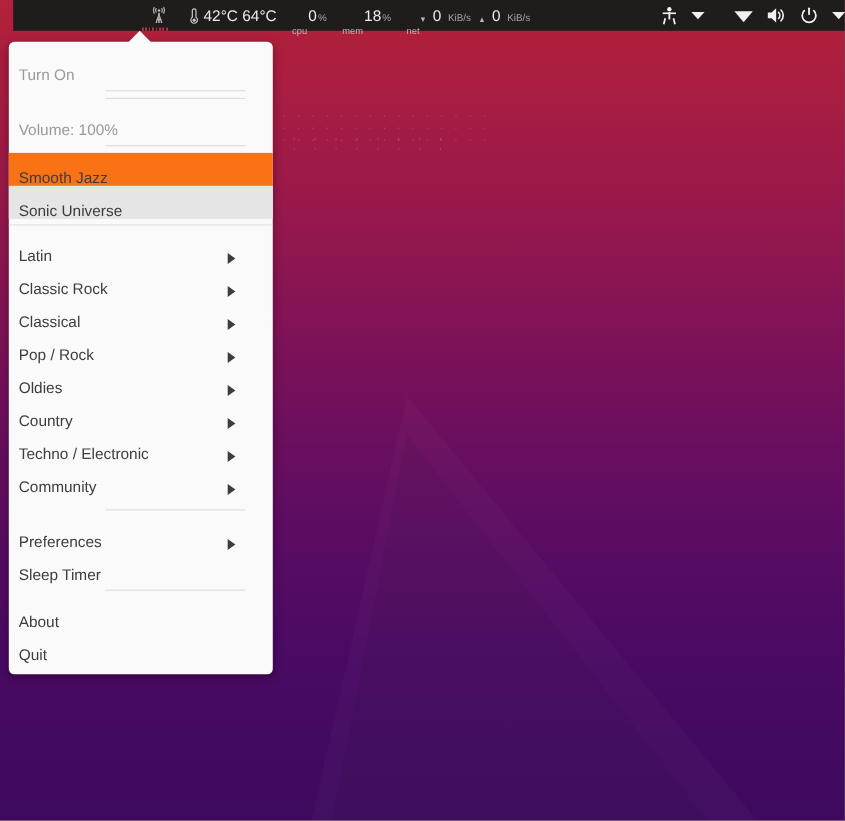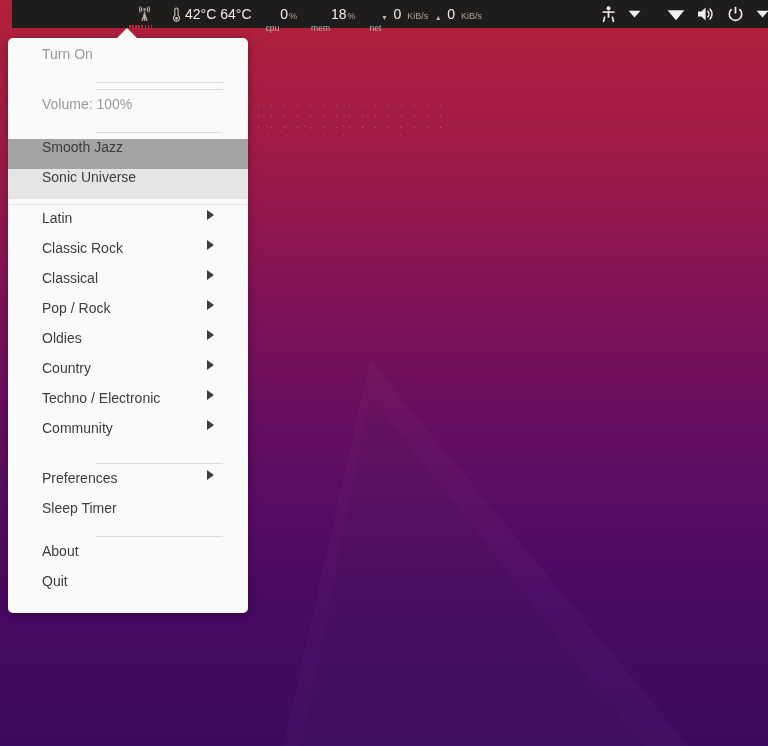--- a/index.html
+++ b/index.html
@@ -191,31 +191,31 @@
     box-shadow: 0 2px 9px rgba(0,0,0,0.35);
     padding: 8px 0 10px 0;
     z-index: 60;
     font-size: 14px;
     color: #3d3d3d;
     box-sizing: border-box;
   }
 
   .mi {
     display: flex;
-    align-items: flex-start;
+    align-items: flex-end;
     height: 30px;
-    padding: 0 14px 0 34px;
+    padding: 0 14px 0 9px;
     cursor: default;
     position: relative;
   }
   .mi .label { flex: 1; }
   .mi.dim { color: #9a9a9a; }
   .mi.header-row { height: 34px; }
   .mi.station {
-    background: #a3a3a3;
+    background: #f97316;
     height: 30px;
   }
   .mi.station.alt { background: #e5e5e5; }
 
   .sep {
     height: 1px;
     background: #dcdcdc;
     margin: 6px 25px 6px 88px;
   }
   .sep.full {

